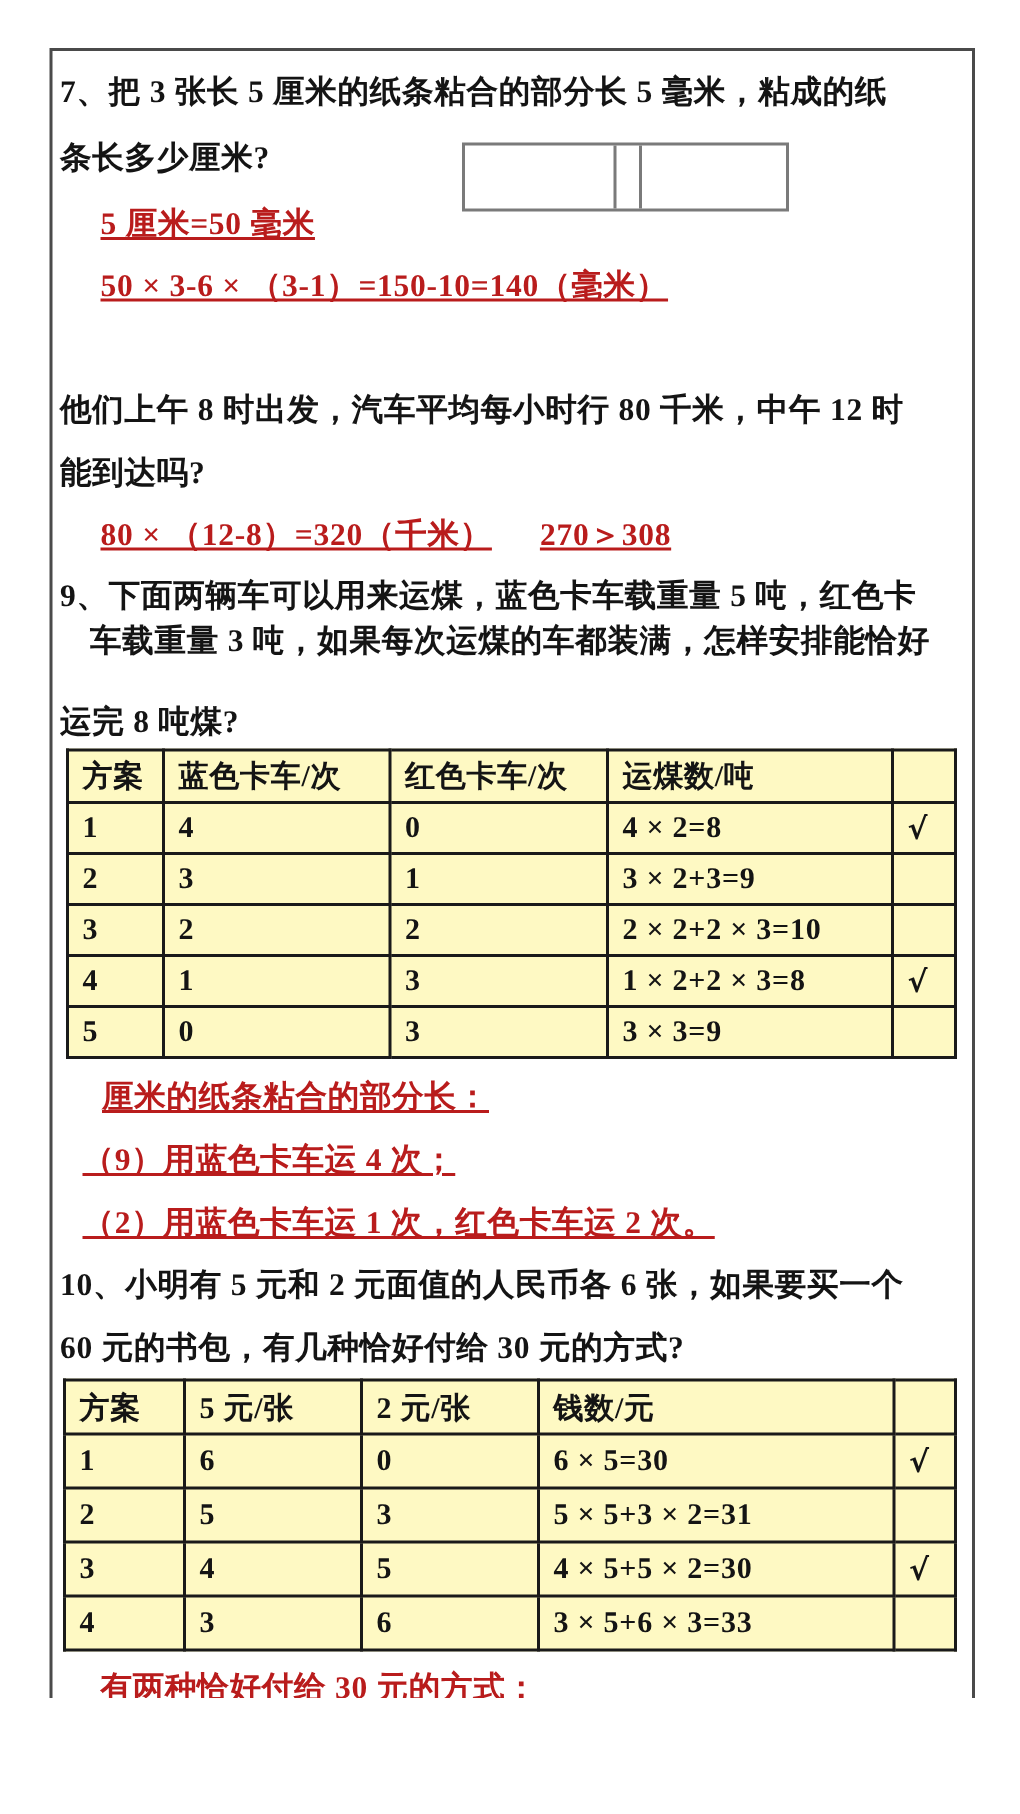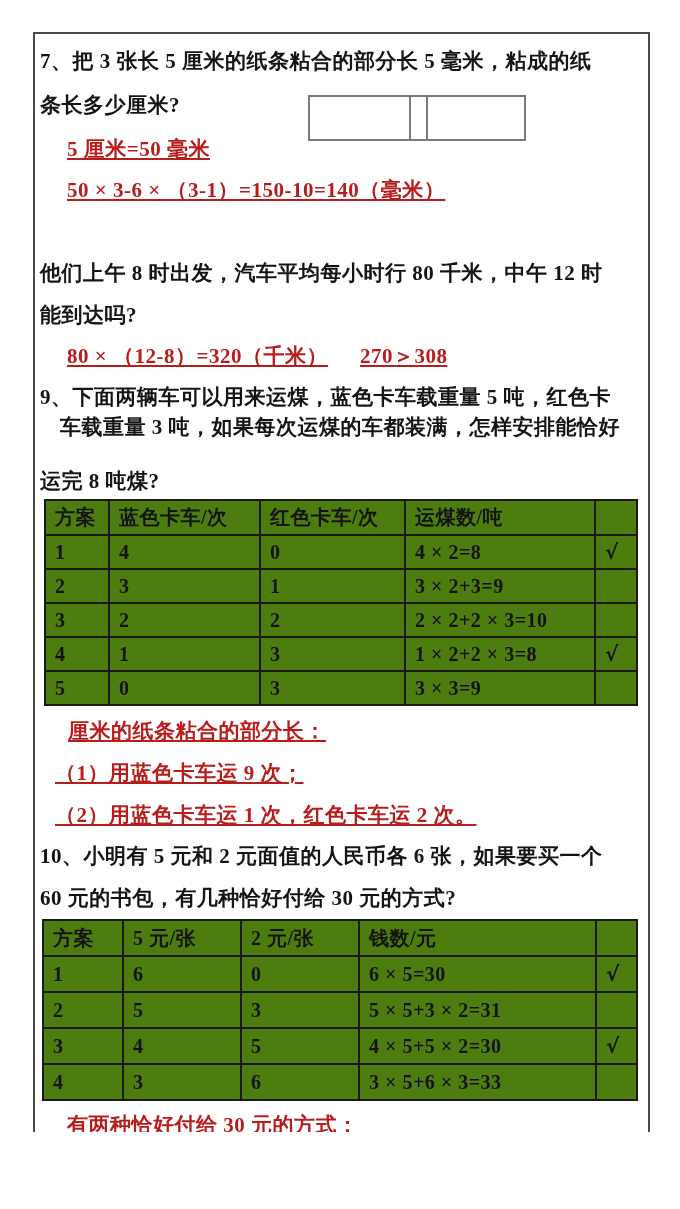--- a/index.html
+++ b/index.html
@@ -49,21 +49,21 @@
     width: 2px;
     height: 100%;
     background: #7a7a7a;
   }
   .d1 { left: 99px; }
   .d2 { left: 116px; }
   table.w-table {
     position: absolute;
     border-collapse: collapse;
     table-layout: fixed;
-    background: #4d7c0f;
+    background: #fef9c3;
   }
   table.w-table td, table.w-table th {
     border: 2px solid #1a1a1a;
     font-size: 20px;
     font-weight: bold;
     text-align: left;
     vertical-align: middle;
     padding: 0 0 0 9px;
     letter-spacing: 0.5px;
     overflow: hidden;
@@ -153,21 +153,21 @@
       <td>5</td>
       <td>0</td>
       <td>3</td>
       <td>3 × 3=9</td>
       <td class="check"></td>
     </tr>
   </tbody>
     </table>
 
   <div class="line red" style="left:68px; top:718px;">厘米的纸条粘合的部分长：</div>
-  <div class="line red" style="left:55px; top:760px;">（1）用蓝色卡车运 9 次；</div>
+  <div class="line red" style="left:55px; top:760px;">（9）用蓝色卡车运 4 次；</div>
   <div class="line red" style="left:55px; top:802px;">（2）用蓝色卡车运 1 次，红色卡车运 2 次。</div>
 
   <div class="line" style="left:40px; top:843px;">10、小明有 5 元和 2 元面值的人民币各 6 张，如果要买一个</div>
   <div class="line" style="left:40px; top:885px;">60 元的书包，有几种恰好付给 30 元的方式?</div>
 
   <table class="w-table t2" style="left:42px; top:919px; width:594px;">
     <colgroup>
       <col style="width:80px">
         <col style="width:118px">
         <col style="width:118px">

